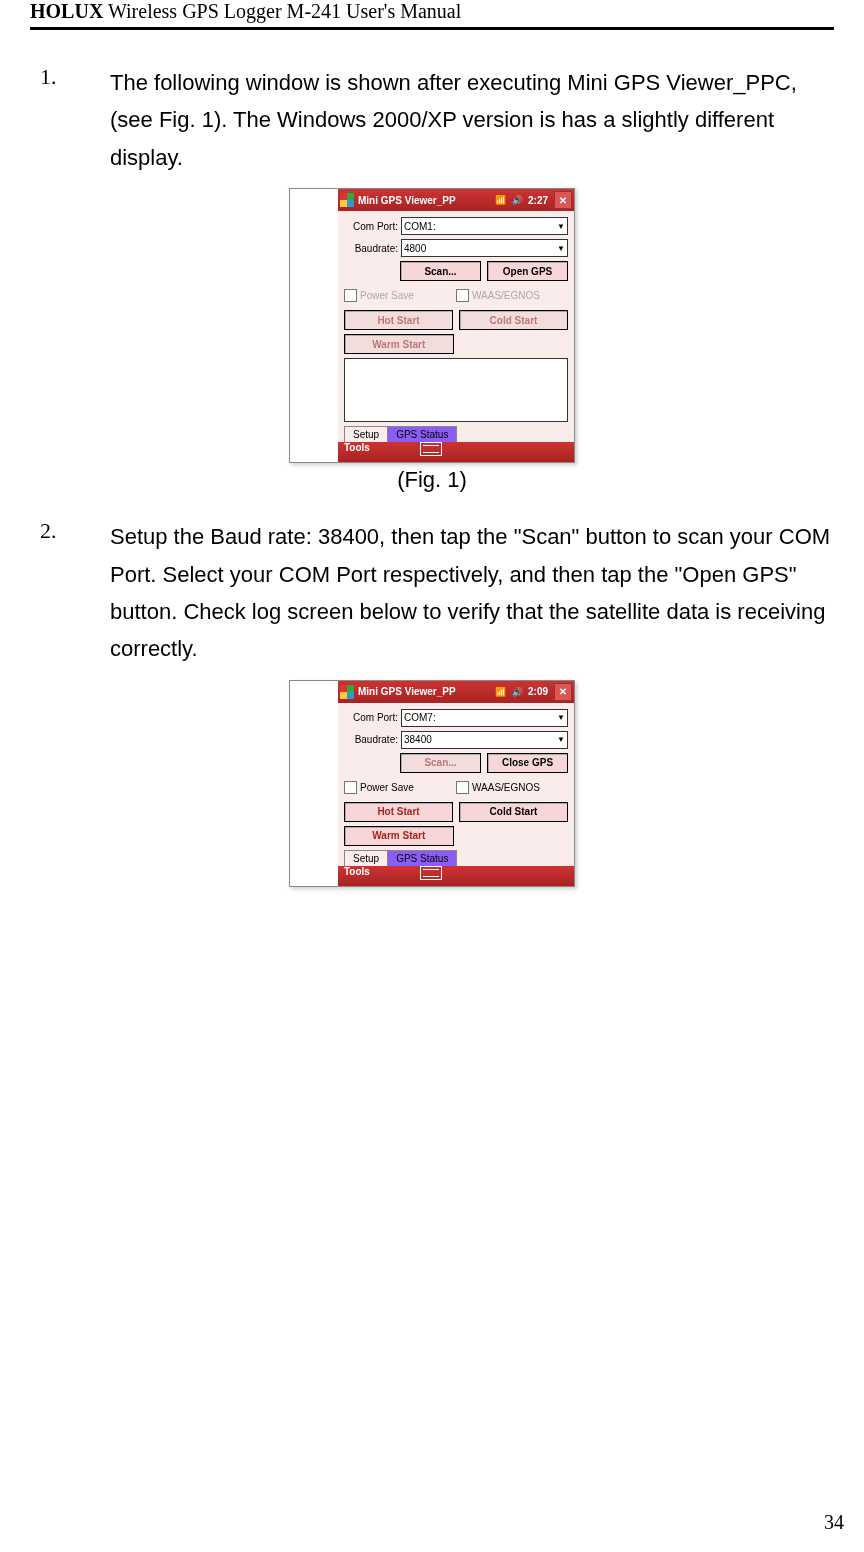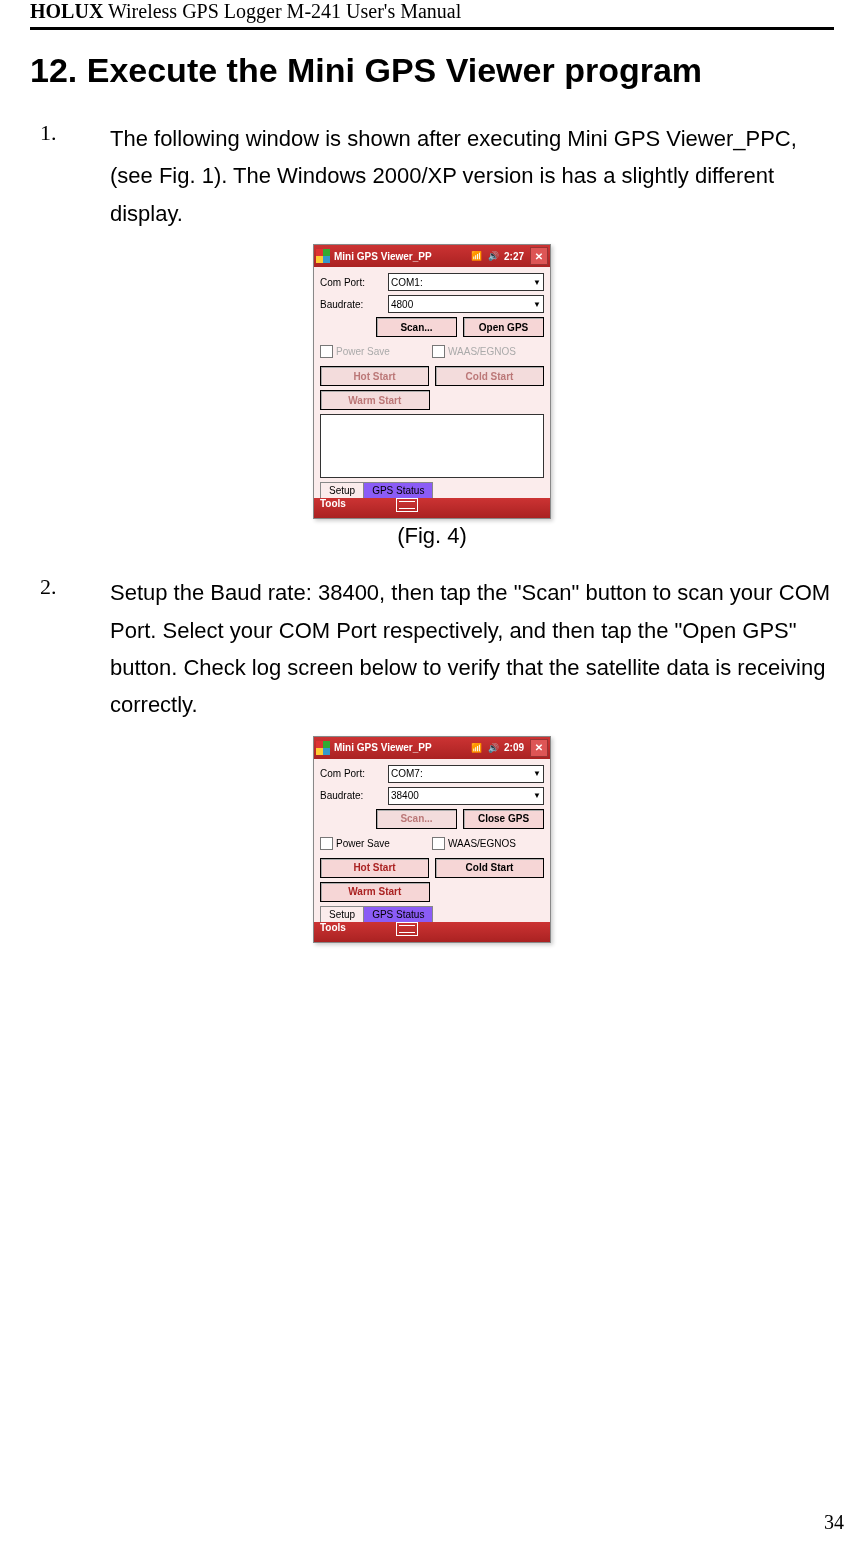--- a/index.html
+++ b/index.html
@@ -11,21 +11,21 @@
     width: 864px;
   }
   .page {
     padding: 0 30px 0 30px;
   }
   .header-line {
     font-family: "Times New Roman", serif;
     font-size: 20px;
     padding-bottom: 4px;
     border-bottom: 3px solid #000;
-    margin-bottom: 21px;
+    margin-bottom: 34px;
   }
   .header-line .bold { font-weight: bold; }
   h1.section-title {
     font-family: Arial, sans-serif;
     font-weight: bold;
     font-size: 34px;
     margin: 20px 0 30px 0;
   }
   .list-item {
     display: flex;
@@ -64,20 +64,21 @@
   .device {
     display: inline-block;
     width: 236px;
     border: 1px solid #888;
     background: #fff;
     box-shadow: 2px 2px 4px rgba(0,0,0,0.2);
     text-align: left;
     font-family: Tahoma, Arial, sans-serif;
     font-size: 11px;
     color: #000;
+    padding-left: 48px;
   }
   .titlebar {
     background: linear-gradient(#c33, #a22);
     color: #fff;
     display: flex;
     align-items: center;
     height: 22px;
     padding: 0 2px;
   }
   .titlebar .flag {
@@ -91,21 +92,21 @@
   .titlebar .flag::after { content:""; position:absolute; right:0; bottom:0; width:7px; height:7px; background:#39c; }
   .titlebar .flag2 { position:absolute; right:0; top:0; width:7px; height:7px; background:#3a3; }
   .titlebar .flag3 { position:absolute; left:0; bottom:0; width:7px; height:7px; background:#fc3; }
   .titlebar .t-title { font-weight: bold; flex:1; font-size:10px; white-space:nowrap; overflow:hidden; }
   .titlebar .t-ico { width:14px; height:14px; margin-left:3px; display:inline-flex; align-items:center; justify-content:center; font-size:9px;}
   .titlebar .t-time { font-weight:bold; font-size:10px; margin:0 3px;}
   .titlebar .t-close { width:16px; height:16px; background:#d55; border:1px solid #933; display:inline-flex; align-items:center; justify-content:center; font-weight:bold; font-size:10px; margin-left:3px;}
   
   .body-area { background:#fbecec; padding:6px 6px 0 6px; }
   .row { display:flex; align-items:center; margin-bottom:4px; }
-  .row label { font-size:10px; width:54px; text-align:left; margin-right:14px;}
+  .row label { font-size:10px; width:54px; text-align:right; margin-right:3px;}
   .sel {
     flex:1; height:16px; border:1px solid #333; background:#fff; display:flex; align-items:center;
     justify-content:space-between; padding:0 2px; font-size:10px;
   }
   .sel .arrow { font-size:8px; }
   .btn {
     display:inline-flex; align-items:center; justify-content:center;
     height:18px; border:1px solid #000; background:#f6d6d6;
     font-weight:bold; font-size:10px; box-shadow: 1px 1px 0 #aaa inset;
     flex:1;
@@ -135,21 +136,20 @@
   .kb-ico::before{content:"";position:absolute;left:2px;right:2px;top:2px;bottom:2px;border-top:1px solid #fff;border-bottom:1px solid #fff;}
 </style>
 </head>
 <body>
 
 <div class="page">
   <div class="header-line">
     <span class="bold">HOLUX</span><span> Wireless GPS Logger M-241 User's Manual</span>
   </div>
 
-  <h1 class="section-title">12. Execute the Mini GPS Viewer program</h1>
 
   <div class="list-item">
     <div class="list-num">1.</div>
     <div class="list-body">The following window is shown after executing Mini GPS Viewer_PPC, (see Fig. 1). The Windows 2000/XP version is has a slightly different display.</div>
   </div>
 
   <div class="figure-wrap">
     <div class="device">
       <div class="titlebar">
         <span class="flag">
@@ -202,21 +202,21 @@
         <div class="tabs">
           <div class="tab active">Setup</div>
           <div class="tab">GPS Status</div>
         </div>
       </div>
       <div class="bottombar">
         <span>Tools</span>
         <span class="kb-ico"></span>
       </div>
     </div>
-    <div class="caption">(Fig. 4)</div>
+    <div class="caption">(Fig. 1)</div>
   </div>
 
   <div class="list-item">
     <div class="list-num">2.</div>
     <div class="list-body">Setup the Baud rate: 38400, then tap the "Scan" button to scan your COM Port. Select your COM Port respectively, and then tap the "Open GPS" button. Check log screen below to verify that the satellite data is receiving correctly.</div>
   </div>
 
   <div class="figure-wrap">
     <div class="device">
       <div class="titlebar">

